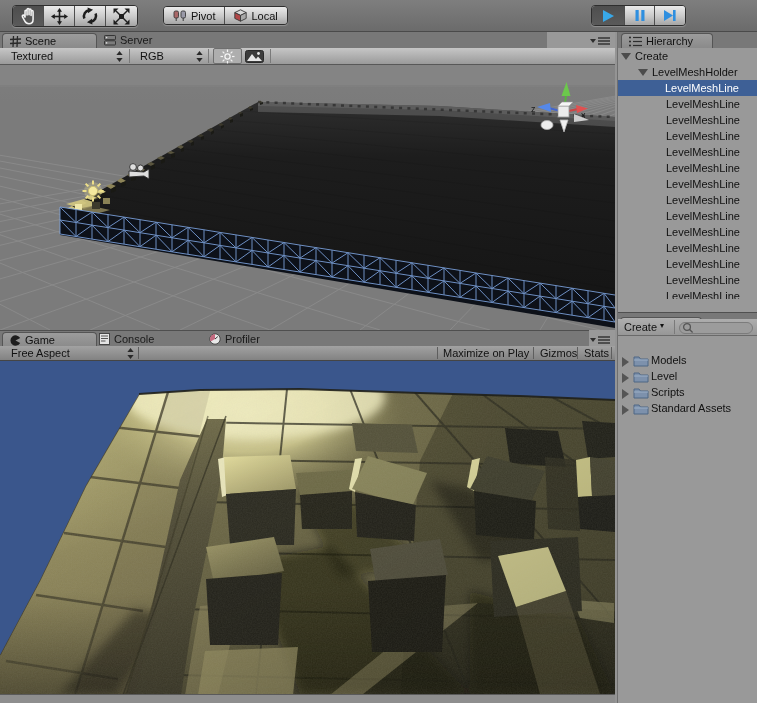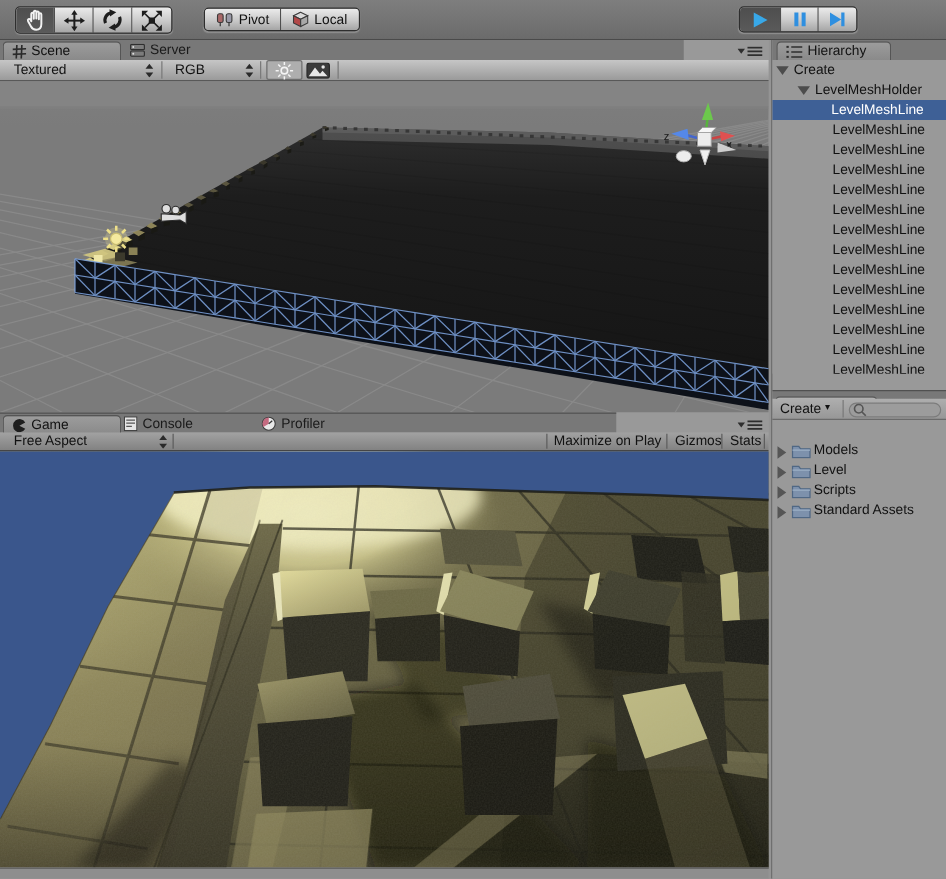--- a/index.html
+++ b/index.html
@@ -8,21 +8,21 @@
 .toolgrp { position:absolute; display:flex; border:1px solid #2e2e2e; border-radius:4px; overflow:hidden; background:linear-gradient(#e9e9e9,#a8a8a8); box-shadow:0 1px 1px rgba(255,255,255,0.25); }
 .toolbtn { width:31px; height:100%; display:flex; align-items:center; justify-content:center; border-right:1px solid #4e4e4e; background:linear-gradient(#ebebeb 0%,#c9c9c9 55%,#a5a5a5 100%); }
 .toolbtn:last-child { border-right:none; }
 .toolbtn.on { background:linear-gradient(#4e4e4e,#5a5a5a); }
 .tbtxt { display:flex; align-items:center; gap:4px; padding:0 9px; white-space:nowrap; }
 #scenetabs { position:absolute; left:0; top:32px; width:547px; height:16px; background:#787878; }
 .tab { position:absolute; top:1px; height:15px; background:linear-gradient(#9c9c9c,#8a8a8a); border:1px solid #555; border-bottom:none; border-radius:4px 4px 0 0; display:flex; align-items:center; padding:0 7px; gap:4px; }
 .tablbl { position:absolute; display:flex; align-items:center; gap:4px; color:#1a1a1a; }
 #scenebar { position:absolute; left:0; top:48px; width:615px; height:17px; background:linear-gradient(#c6c6c6,#9a9a9a); border-bottom:1px solid #585858; }
 .vsep { position:absolute; top:1px; bottom:1px; width:1px; background:#7a7a7a; }
-#gametabs { position:absolute; left:0; top:330px; width:493px; height:16px; background:#787878; border-top:1px solid #4f4f4f; }
+#gametabs { position:absolute; left:0; top:330px; width:589px; height:16px; background:#787878; border-top:1px solid #4f4f4f; }
 #gamebar { position:absolute; left:0; top:346px; width:615px; height:15px; background:linear-gradient(#a2a2a2,#828282); border-bottom:1px solid #454545; }
 #statusbar { position:absolute; left:0; top:694px; width:615px; height:9px; background:#8e8e8e; border-top:1px solid #5a5a5a; }
 #rsep { position:absolute; left:615px; top:32px; width:3px; height:671px; background:linear-gradient(90deg,#949494 0,#949494 2px,#6f6f6f 2px); }
 #hiertabs { position:absolute; left:618px; top:32px; width:139px; height:16px; background:#787878; }
 #hierbody { position:absolute; left:618px; top:48px; width:139px; height:251px; background:#999999; overflow:hidden; }
 .hrow { position:absolute; left:0; width:139px; height:16px; }
 .hrow.sel { background:#3e6096; left:-1px; width:141px; }
 .hlabel { position:absolute; top:2px; }
 .tri { position:absolute; top:5px; width:0; height:0; border-left:5px solid transparent; border-right:5px solid transparent; border-top:7px solid #4c4c4c; }
 #projtabs { position:absolute; left:618px; top:312px; width:139px; height:20px; background:#787878; border-top:1px solid #505050; }

